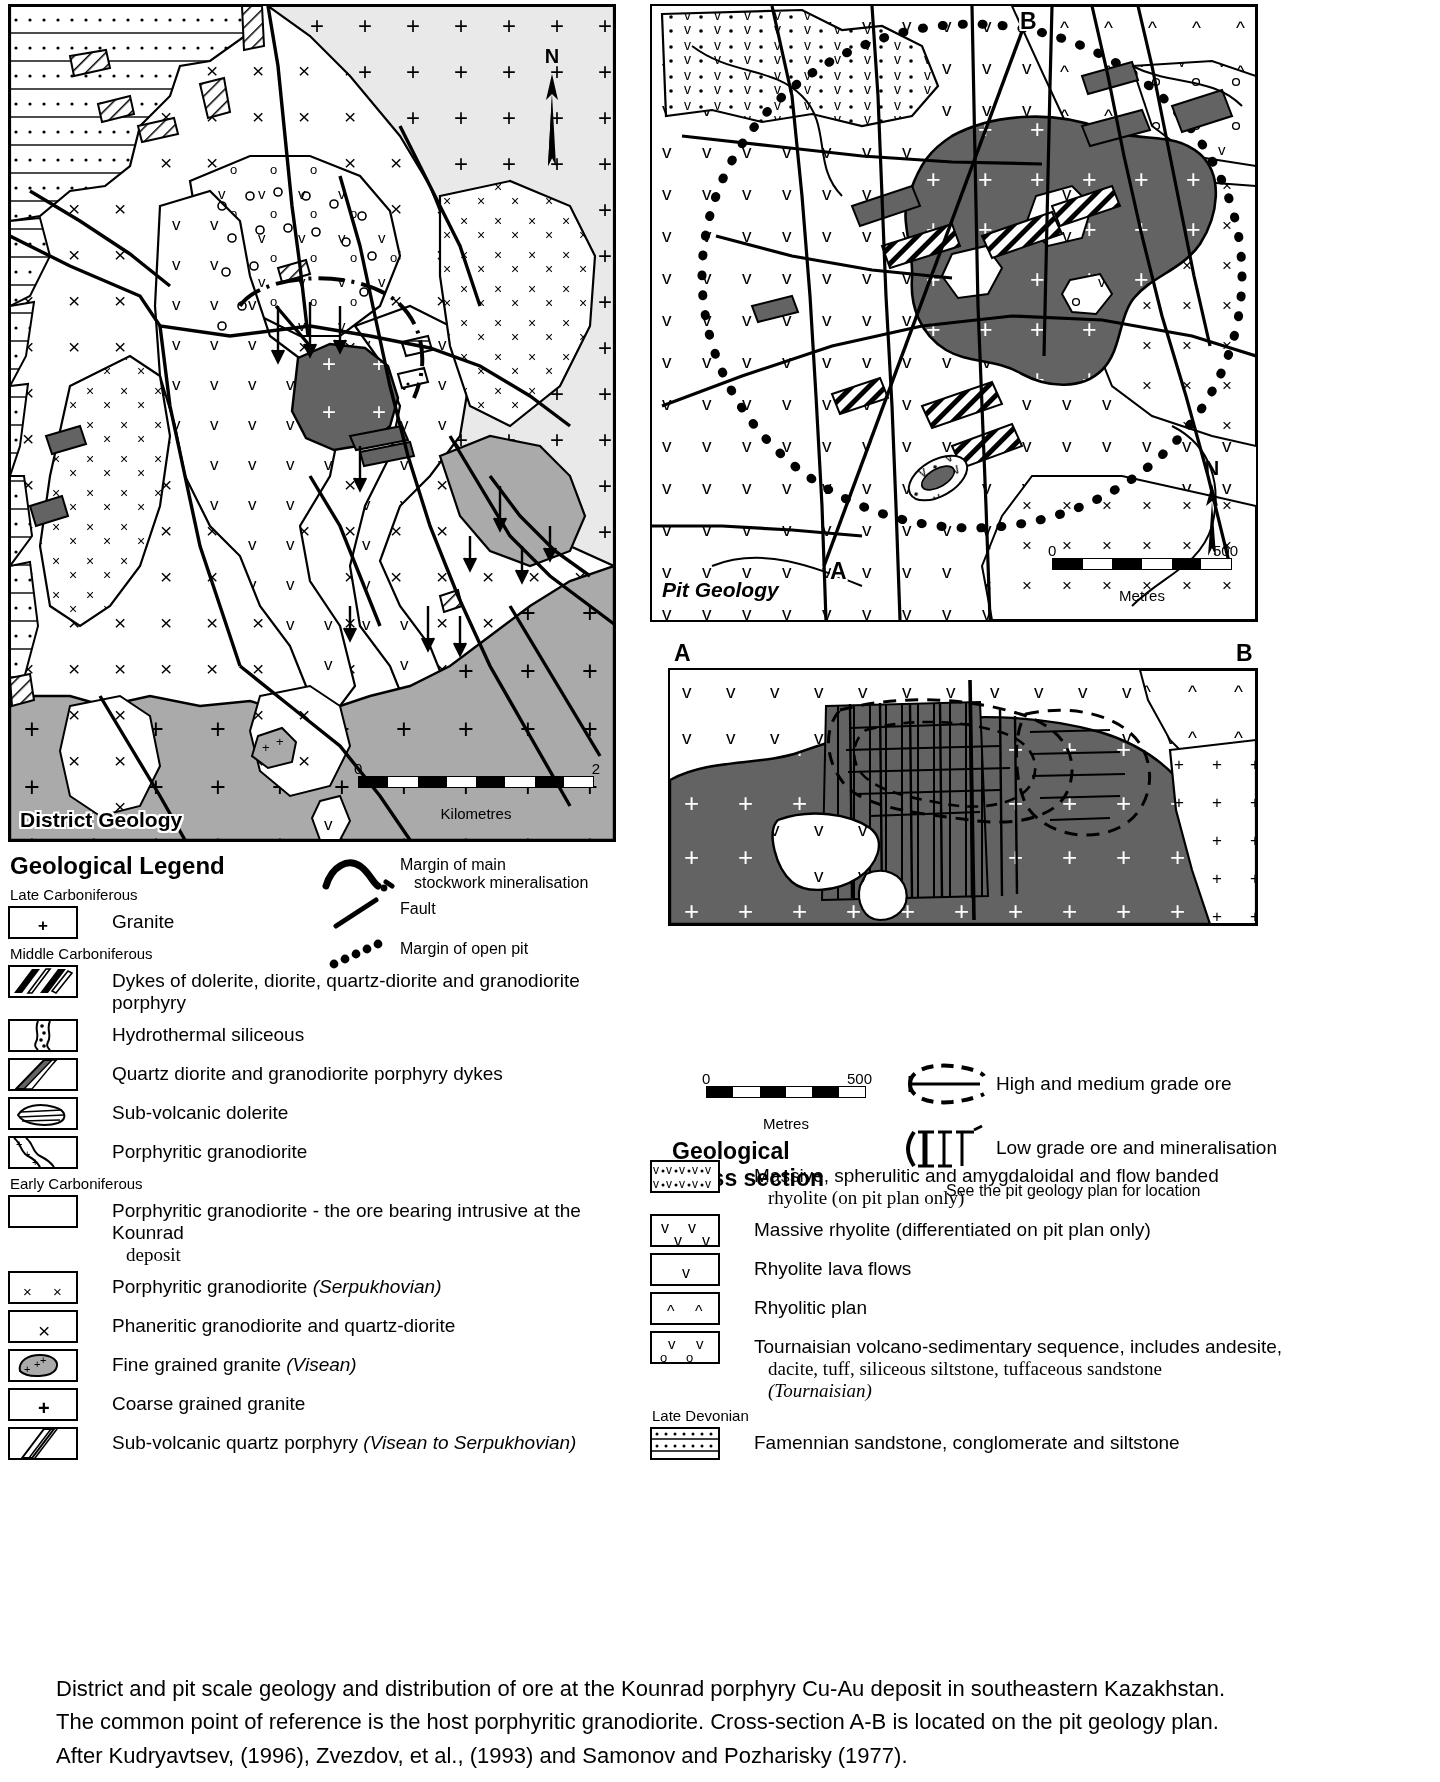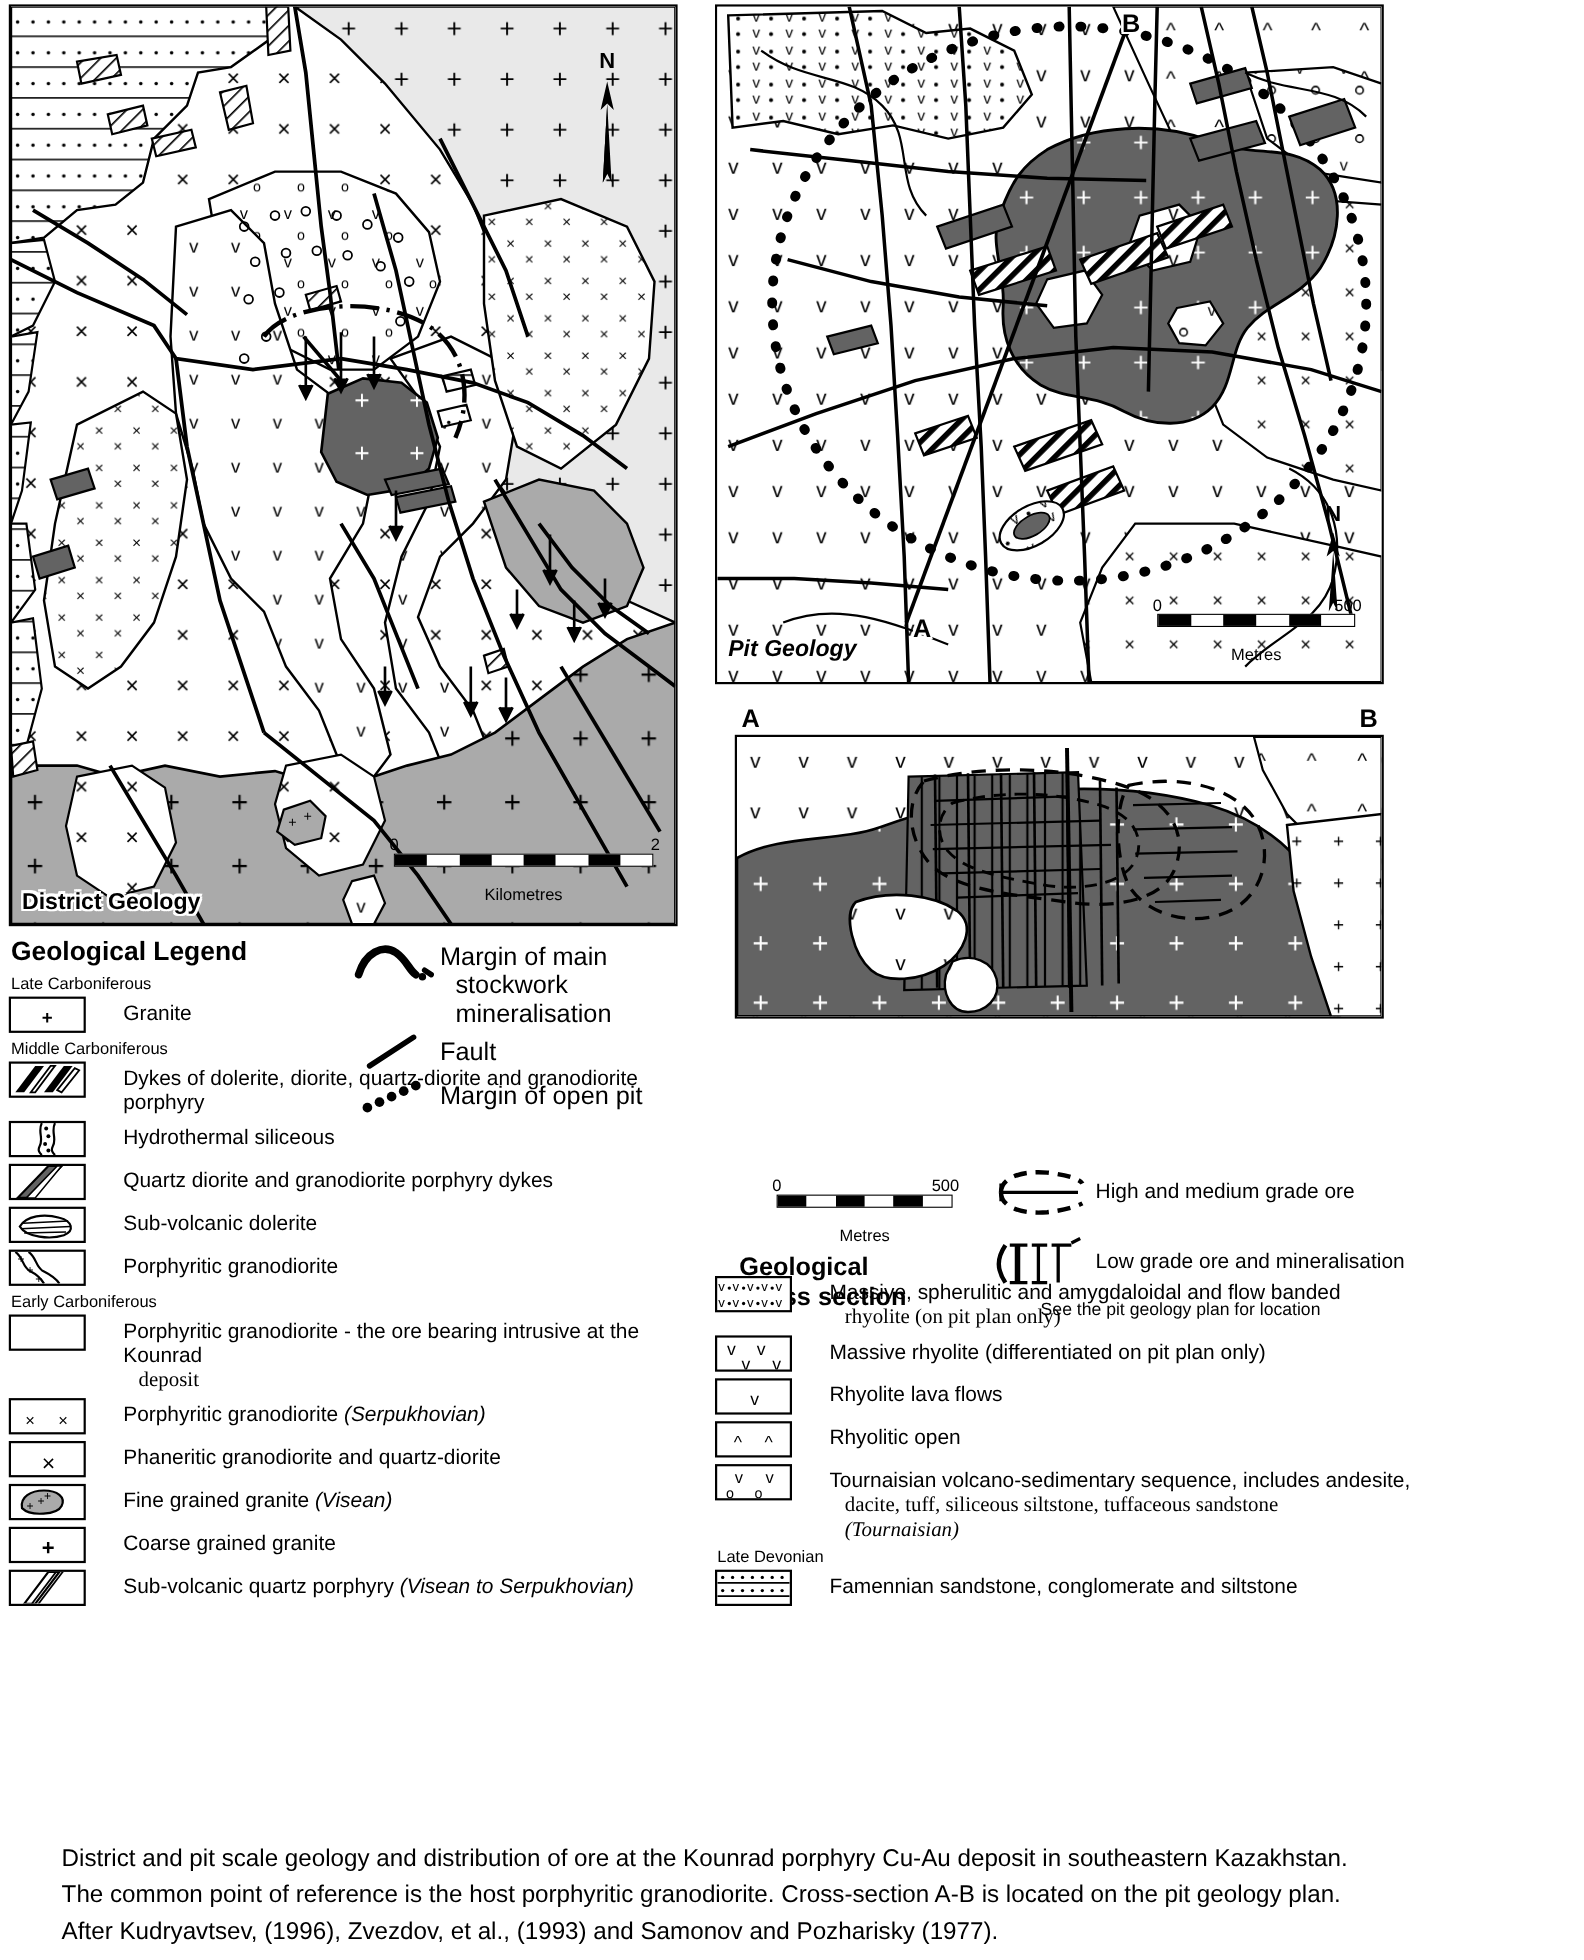--- a/index.html
+++ b/index.html
@@ -60,21 +60,21 @@
     width:70px; height:33px; border:2.5px solid #000; background:#fff;
     flex:0 0 70px; position:relative; overflow:hidden; margin-right:14px;
   }
   .lrow .ltext { font-size:19px; line-height:1.14; padding-top:5px;margin-left:20px; }
   .ltext .ind { display:block; padding-left:14px;font-family:Liberation Serif, serif; }
 
   
   #symlegend { position:absolute; left:322px; top:852px; width:320px; }
   .symrow { display:flex; align-items:flex-start; margin-bottom:4px; }
   .symbox { width:78px; flex:0 0 78px; height:36px; position:relative; }
-  .symtext { font-size:23px; line-height:1.14; padding-top:4px;}
+  .symtext { font-size:16px; line-height:1.14; padding-top:4px;}
 
   
   #legend2 { position:absolute; left:650px; top:1160px; width:700px; }
   #legend2 .lrow .ltext { font-size:19px; }
 
   
   #xsec-legend { position:absolute; left:900px; top:1060px; width:430px; }
   .xrow { display:flex; align-items:center; margin-bottom:16px; }
   .xbox { width:88px; flex:0 0 88px; height:48px; position:relative; margin-right:8px;}
   .xtext { font-size:19px; }
@@ -791,21 +791,21 @@
       <span class="gl" style="left:30px; top:10px; font-size:16px;">v</span>
     </div>
     <div class="ltext"><span>Rhyolite lava flows</span></div>
   </div>
 
   <div class="lrow">
     <div class="swatch">
       <span class="gl" style="left:15px; top:10px; font-size:16px;">^</span>
       <span class="gl" style="left:43px; top:10px; font-size:16px;">^</span>
     </div>
-    <div class="ltext"><span>Rhyolitic open</span></div>
+    <div class="ltext"><span>Rhyolitic plan</span></div>
   </div>
 
   <div class="lrow">
     <div class="swatch">
       <span class="gl" style="left:16px; top:3px; font-size:15px;">v</span>
       <span class="gl" style="left:44px; top:3px; font-size:15px;">v</span>
       <span class="gl" style="left:8px; top:18px; font-size:13px;">o</span>
       <span class="gl" style="left:34px; top:18px; font-size:13px;">o</span>
     </div>
     <div class="ltext">

